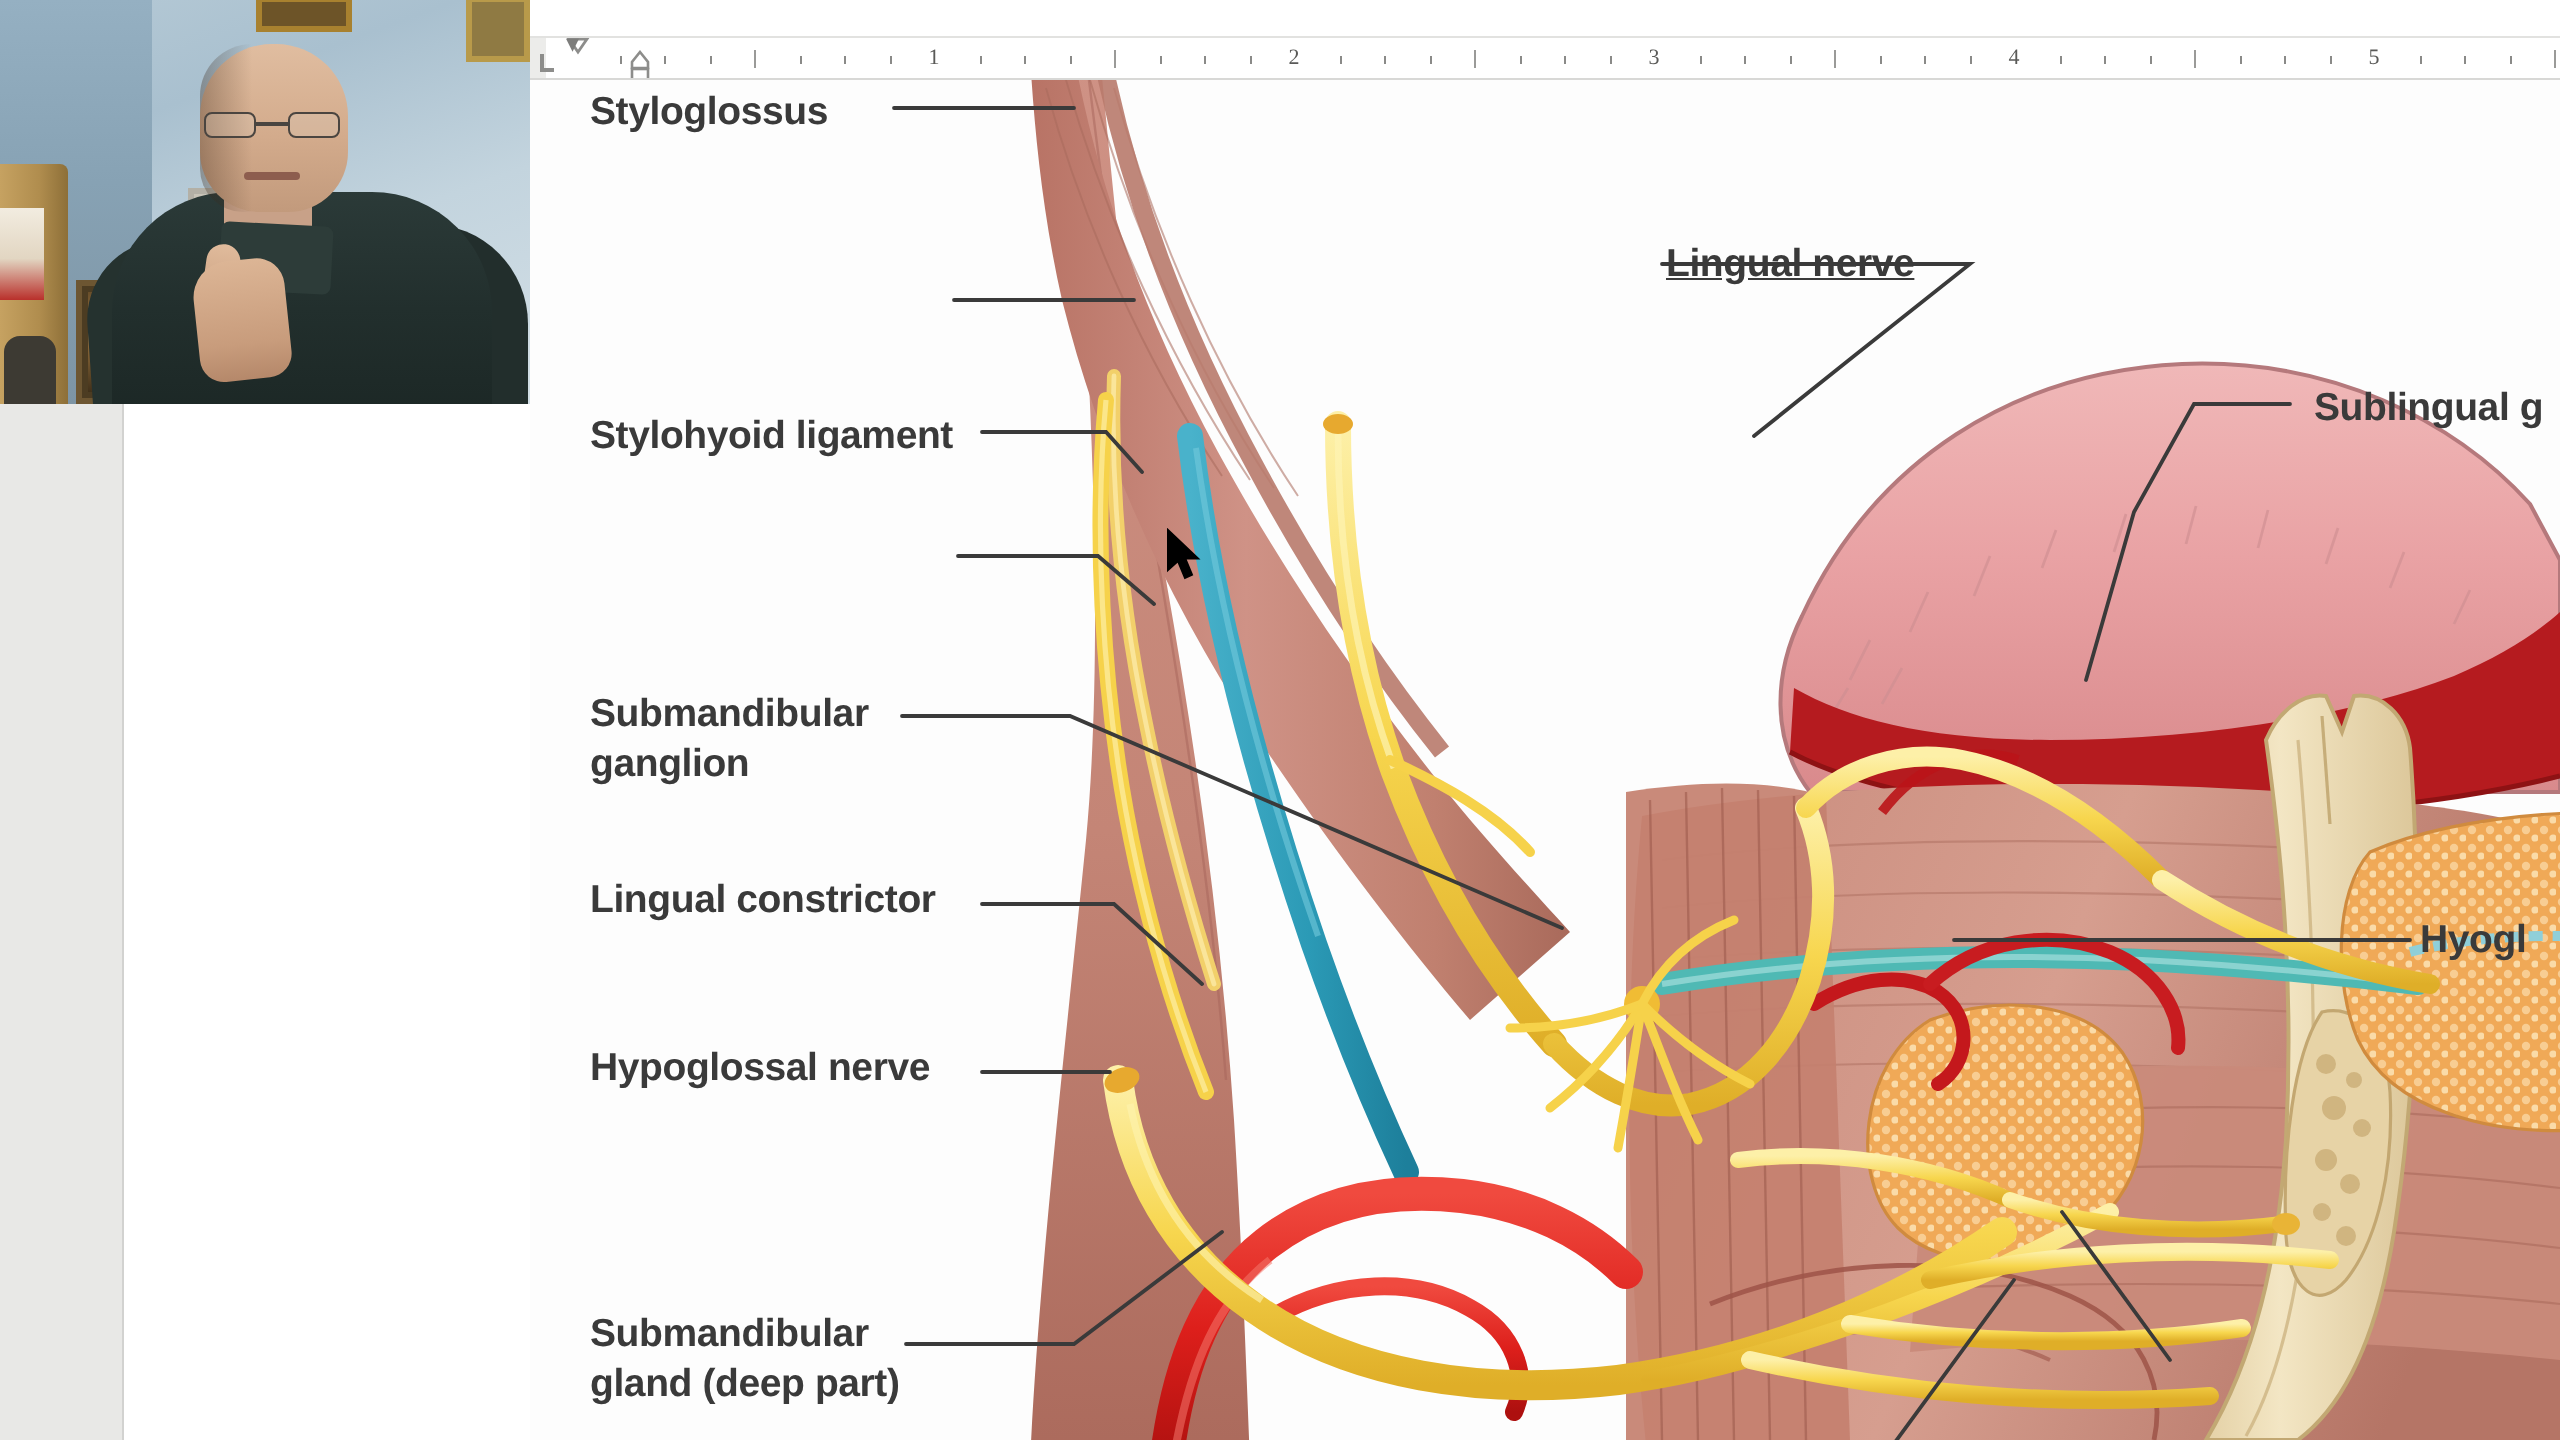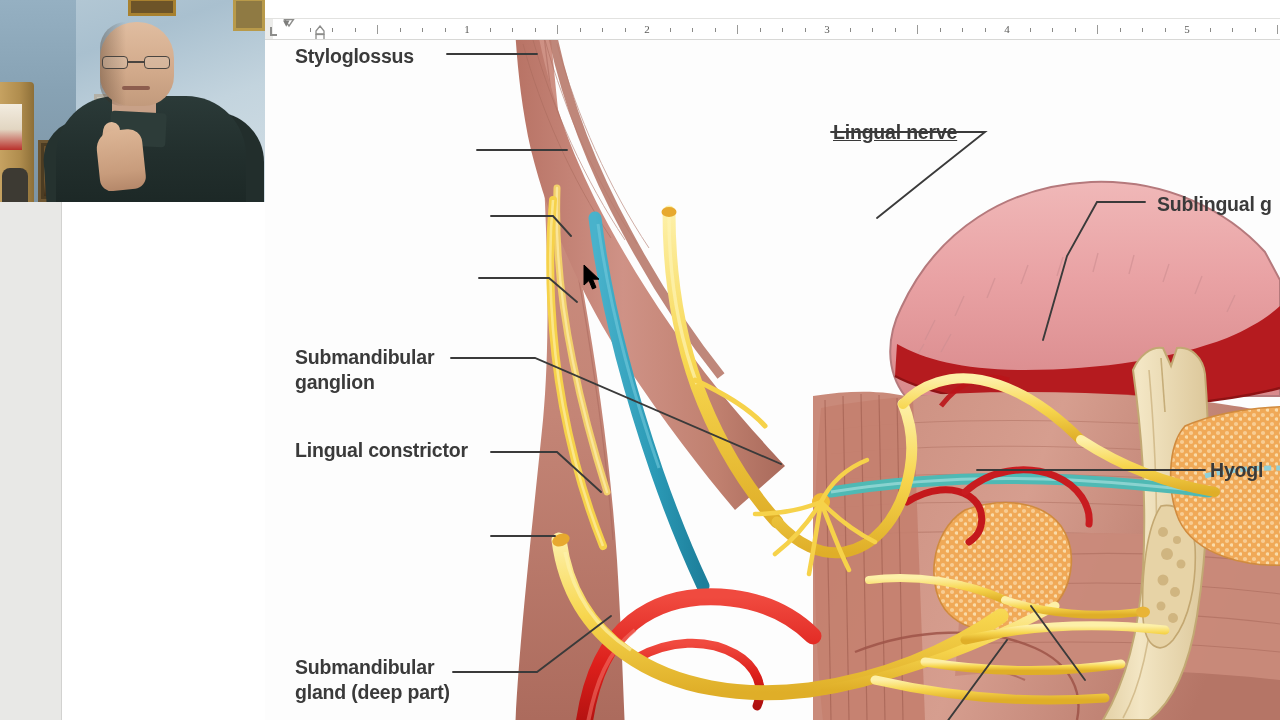--- a/index.html
+++ b/index.html
@@ -575,27 +575,29 @@
           <path d="M940 430 L712 430"></path>
           <path d="M820 640 L766 566"></path>
           <path d="M676 690 L742 600"></path>
         </g>
       </g>
     </svg>
 
     <div class="lbl" style="left: 30px; top: 4px;">Styloglossus</div>
 
 
+    <div class="lbl" style="left: 30px; top: 166px;">Stylohyoid ligament</div>
 
 
     <div class="lbl" style="left: 30px; top: 305px;">Submandibular
 ganglion</div>
 
     <div class="lbl" style="left:30px; top:398px;">Lingual constrictor</div>
 
+    <div class="lbl" style="left:30px; top:482px;">Hypoglossal nerve</div>
 
     <div class="lbl" style="left: 30px; top: 615px;">Submandibular
 gland (deep part)</div>
 
     <div class="lbl" style="left:568px; top:80px;text-decoration:underline;">Lingual nerve</div>
 
     <div class="lbl" style="left: 892px; top: 152px;">Sublingual g</div>
 
     <div class="lbl" style="left: 945px; top: 418px;">Hyogl</div>
   </div>

